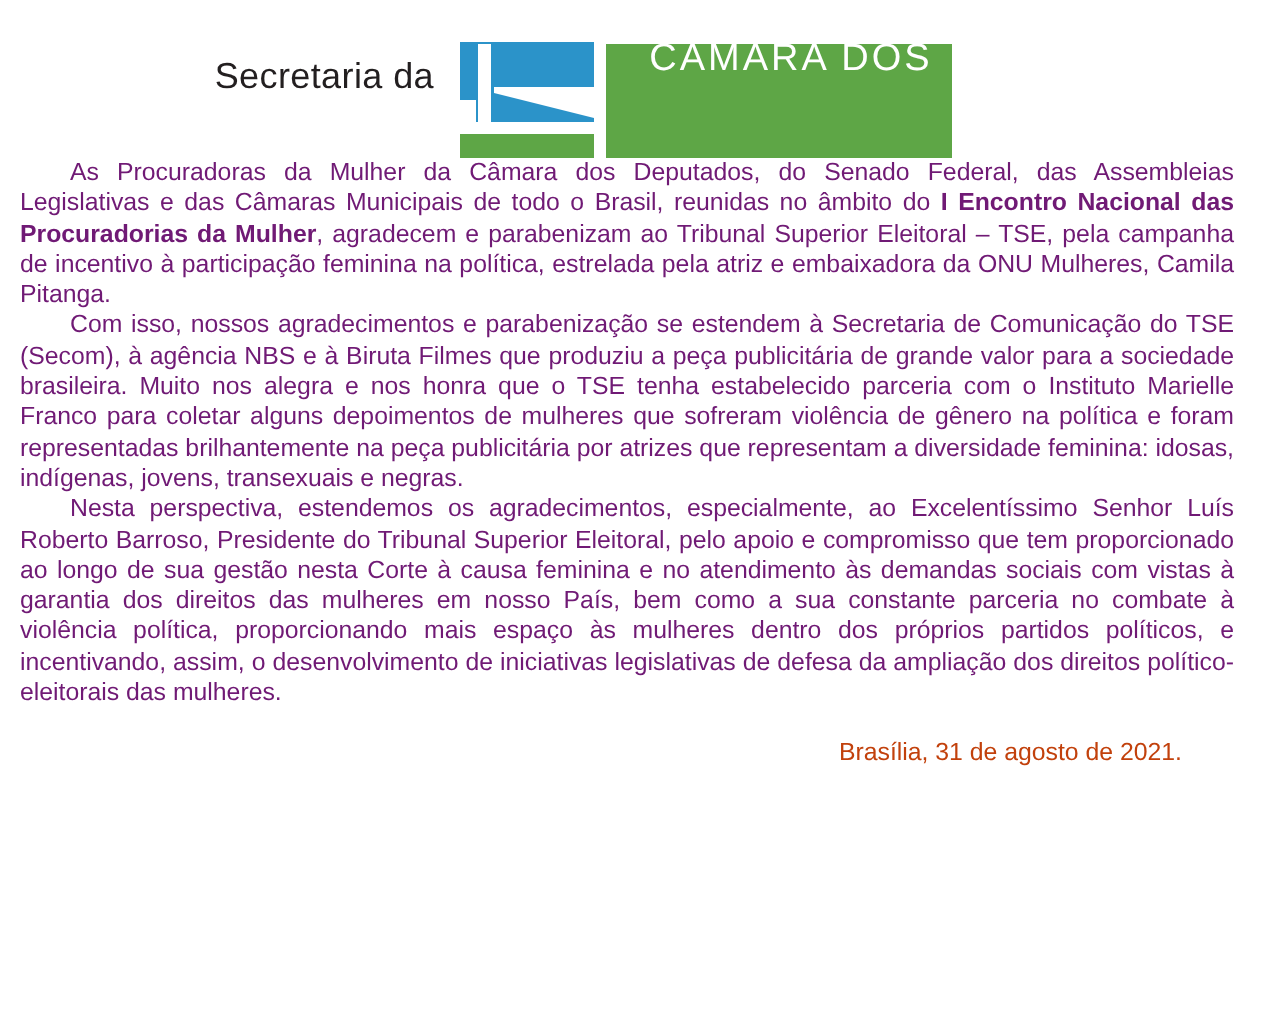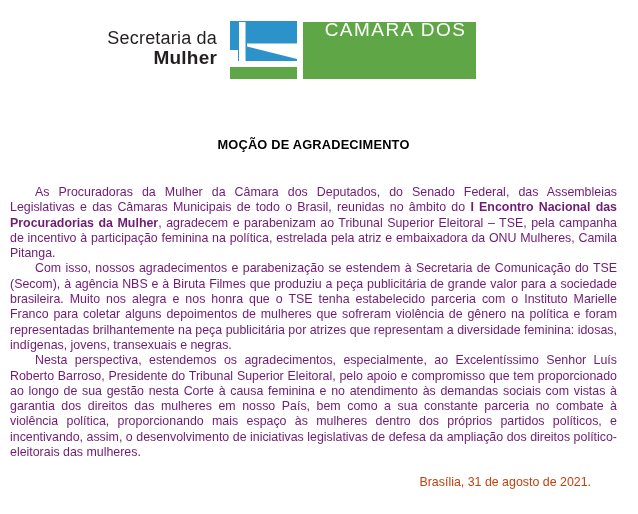--- a/index.html
+++ b/index.html
@@ -89,38 +89,36 @@
   }
 </style>
 </head>
 <body>
 
 <div class="page">
 
   <header class="letterhead">
     <div class="org">
       <div class="org-line1">Secretaria da</div>
-      <div class="org-line2">Mulher</div>
     </div>
 
     <svg class="logo-icon" viewBox="0 0 67 58" xmlns="http://www.w3.org/2000/svg" aria-hidden="true">
       <rect x="0" y="0" width="67" height="40" fill="#2B93C9"></rect>
       <rect x="9" y="1" width="6.5" height="39" fill="#FFFFFF"></rect>
       <polygon points="17,22.5 67,22.5 67,38 17,25.5" fill="#FFFFFF"></polygon>
       <rect x="0" y="29" width="8" height="11" fill="#FFFFFF"></rect>
       <rect x="0" y="46" width="67" height="12" fill="#5EA646"></rect>
     </svg>
 
     <div class="logo-word" style="background:#5EA646;">
       <div>CÂMARA DOS</div>
     </div>
   </header>
 
   <main class="doc">
-    <h1 class="doc-title">MOÇÃO DE AGRADECIMENTO</h1>
     <div class="doc-body">
         <p><span>As Procuradoras da Mulher da Câmara dos Deputados, do Senado Federal, das Assembleias Legislativas e das Câmaras Municipais de todo o Brasil, reunidas no âmbito do </span><b>I Encontro Nacional das Procuradorias da Mulher</b><span>, agradecem e parabenizam ao Tribunal Superior Eleitoral – TSE, pela campanha de incentivo à participação feminina na política, estrelada pela atriz e embaixadora da ONU Mulheres, Camila Pitanga.</span></p>
         <p><span>Com isso, nossos agradecimentos e parabenização se estendem à Secretaria de Comunicação do TSE (Secom), à agência NBS e à Biruta Filmes que produziu a peça publicitária de grande valor para a sociedade brasileira. Muito nos alegra e nos honra que o TSE tenha estabelecido parceria com o Instituto Marielle Franco para coletar alguns depoimentos de mulheres que sofreram violência de gênero na política e foram representadas brilhantemente na peça publicitária por atrizes que representam a diversidade feminina: idosas, indígenas, jovens, transexuais e negras.</span></p>
         <p><span>Nesta perspectiva, estendemos os agradecimentos, especialmente, ao Excelentíssimo Senhor Luís Roberto Barroso, Presidente do Tribunal Superior Eleitoral, pelo apoio e compromisso que tem proporcionado ao longo de sua gestão nesta Corte à causa feminina e no atendimento às demandas sociais com vistas à garantia dos direitos das mulheres em nosso País, bem como a sua constante parceria no combate à violência política, proporcionando mais espaço às mulheres dentro dos próprios partidos políticos, e incentivando, assim, o desenvolvimento de iniciativas legislativas de defesa da ampliação dos direitos político-eleitorais das mulheres.</span></p>
       </div>
     <div class="dateline">Brasília, 31 de agosto de 2021.</div>
   </main>
 
 </div>
 

